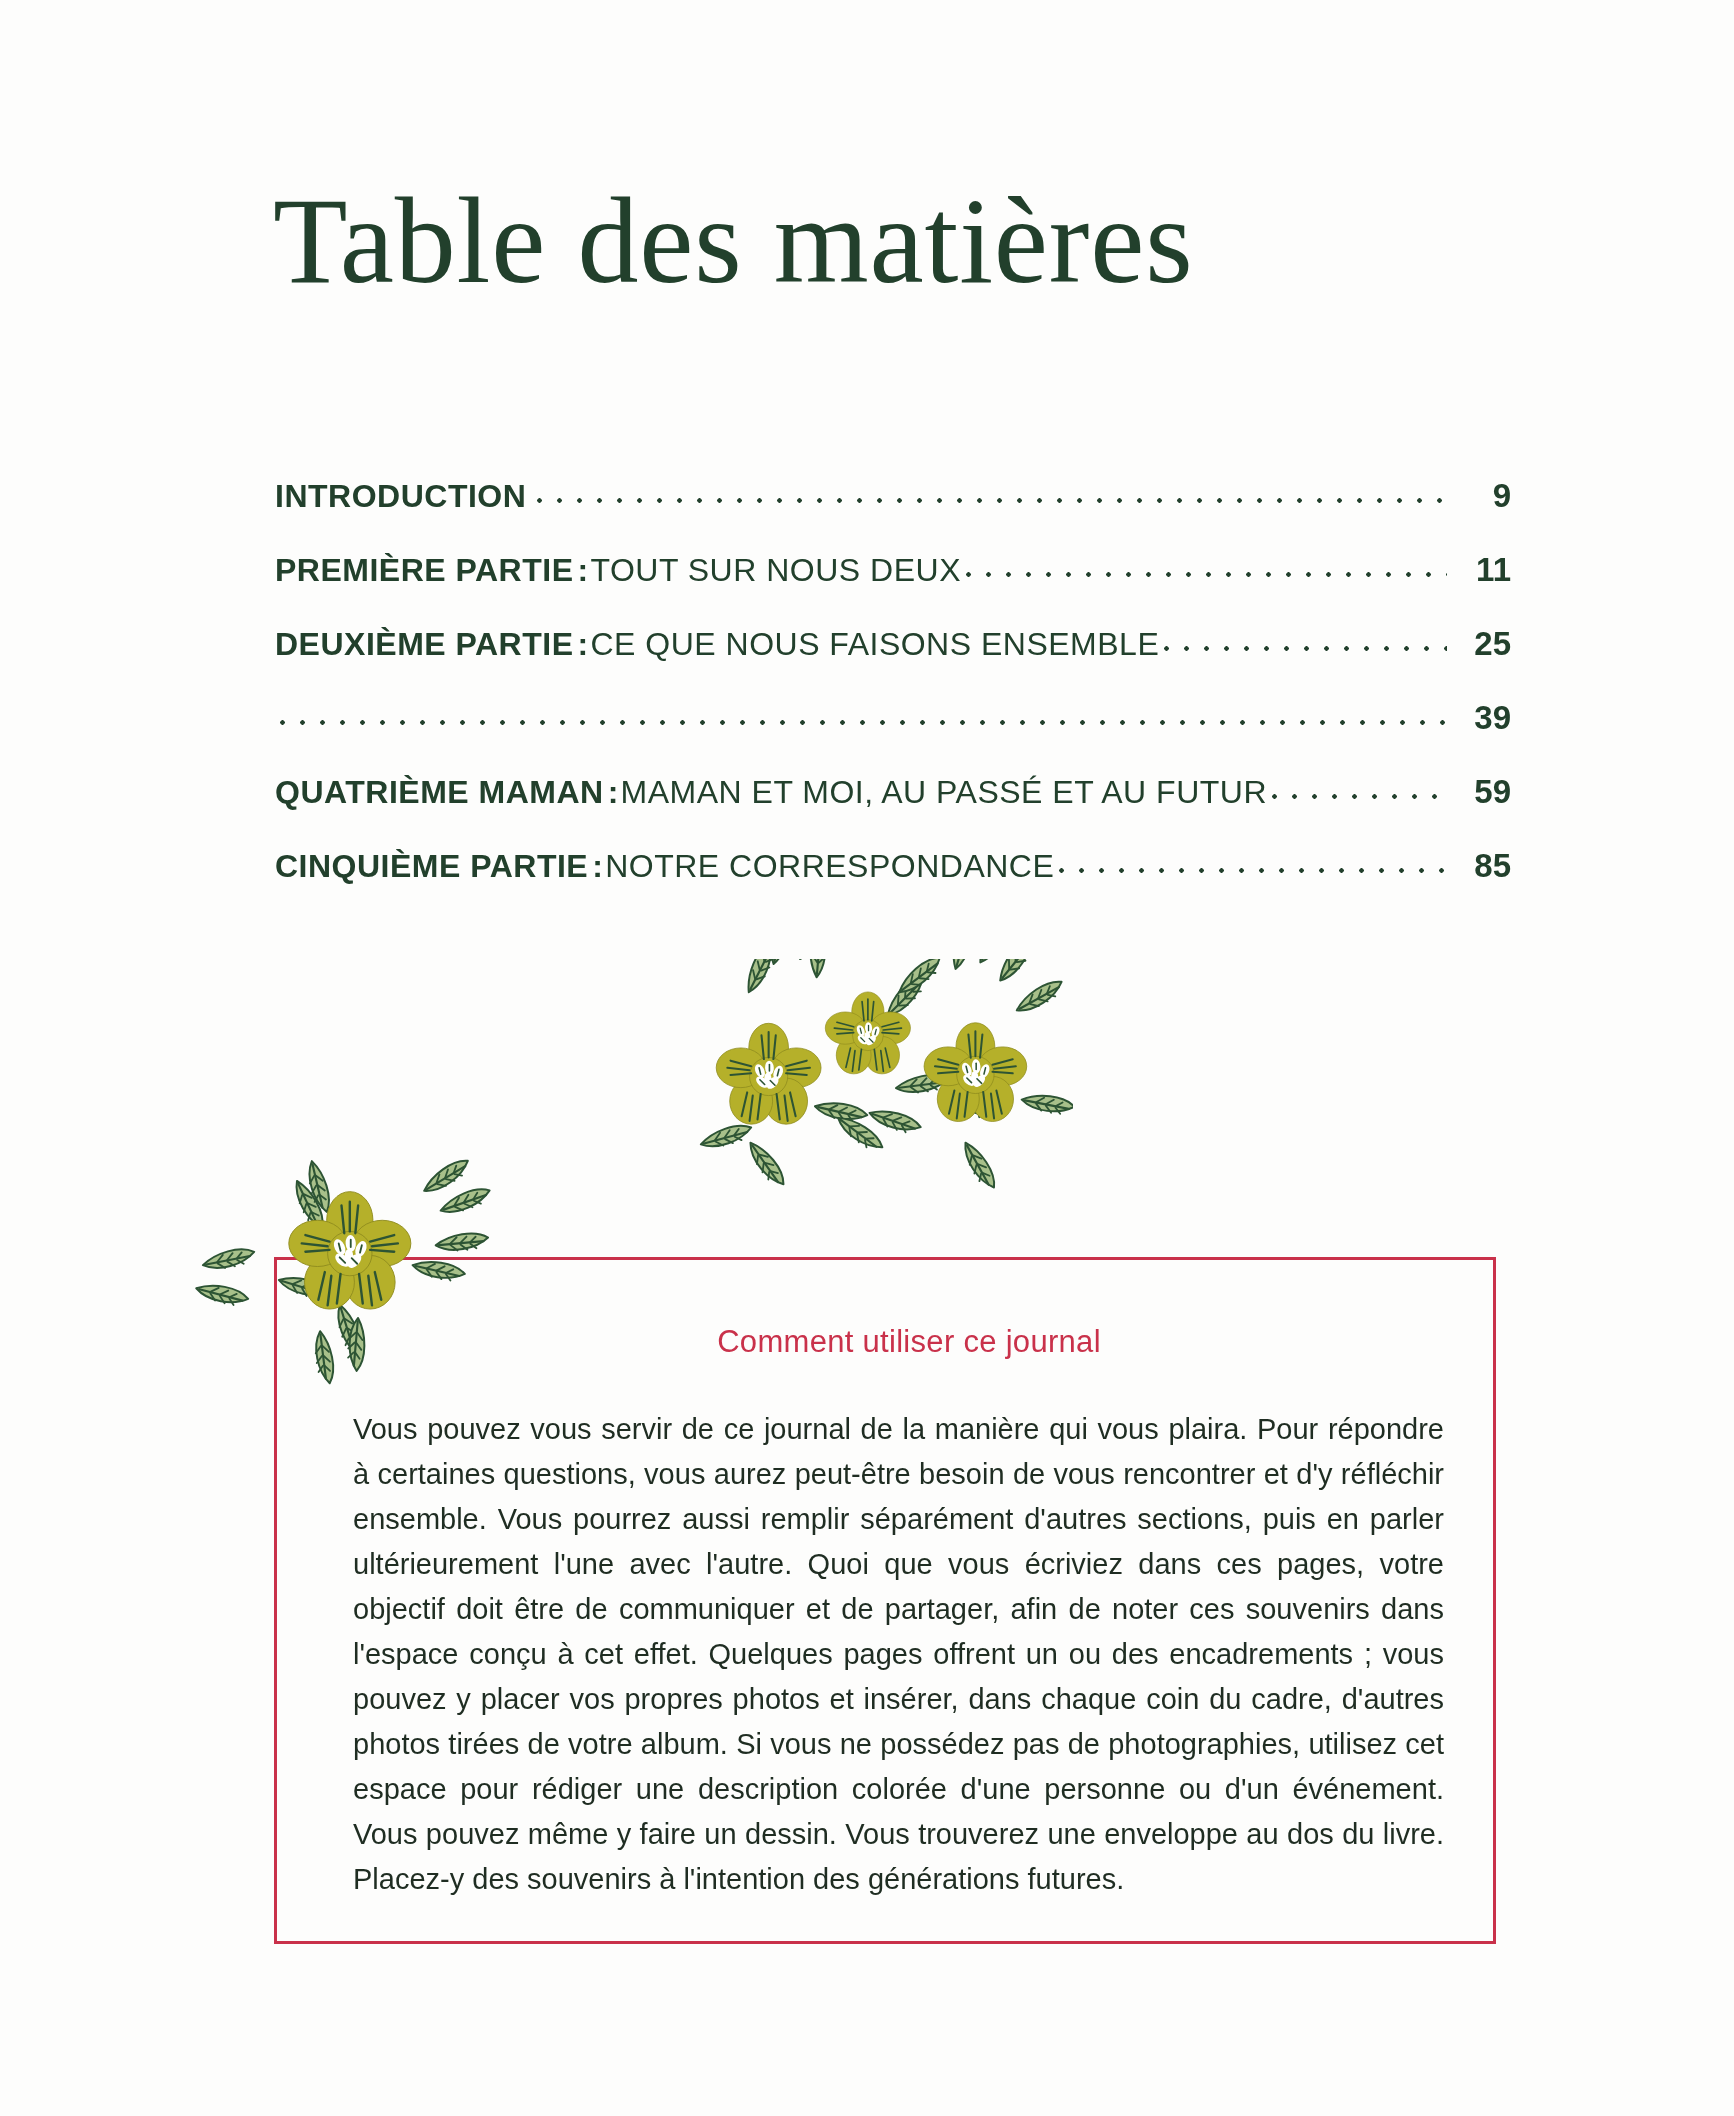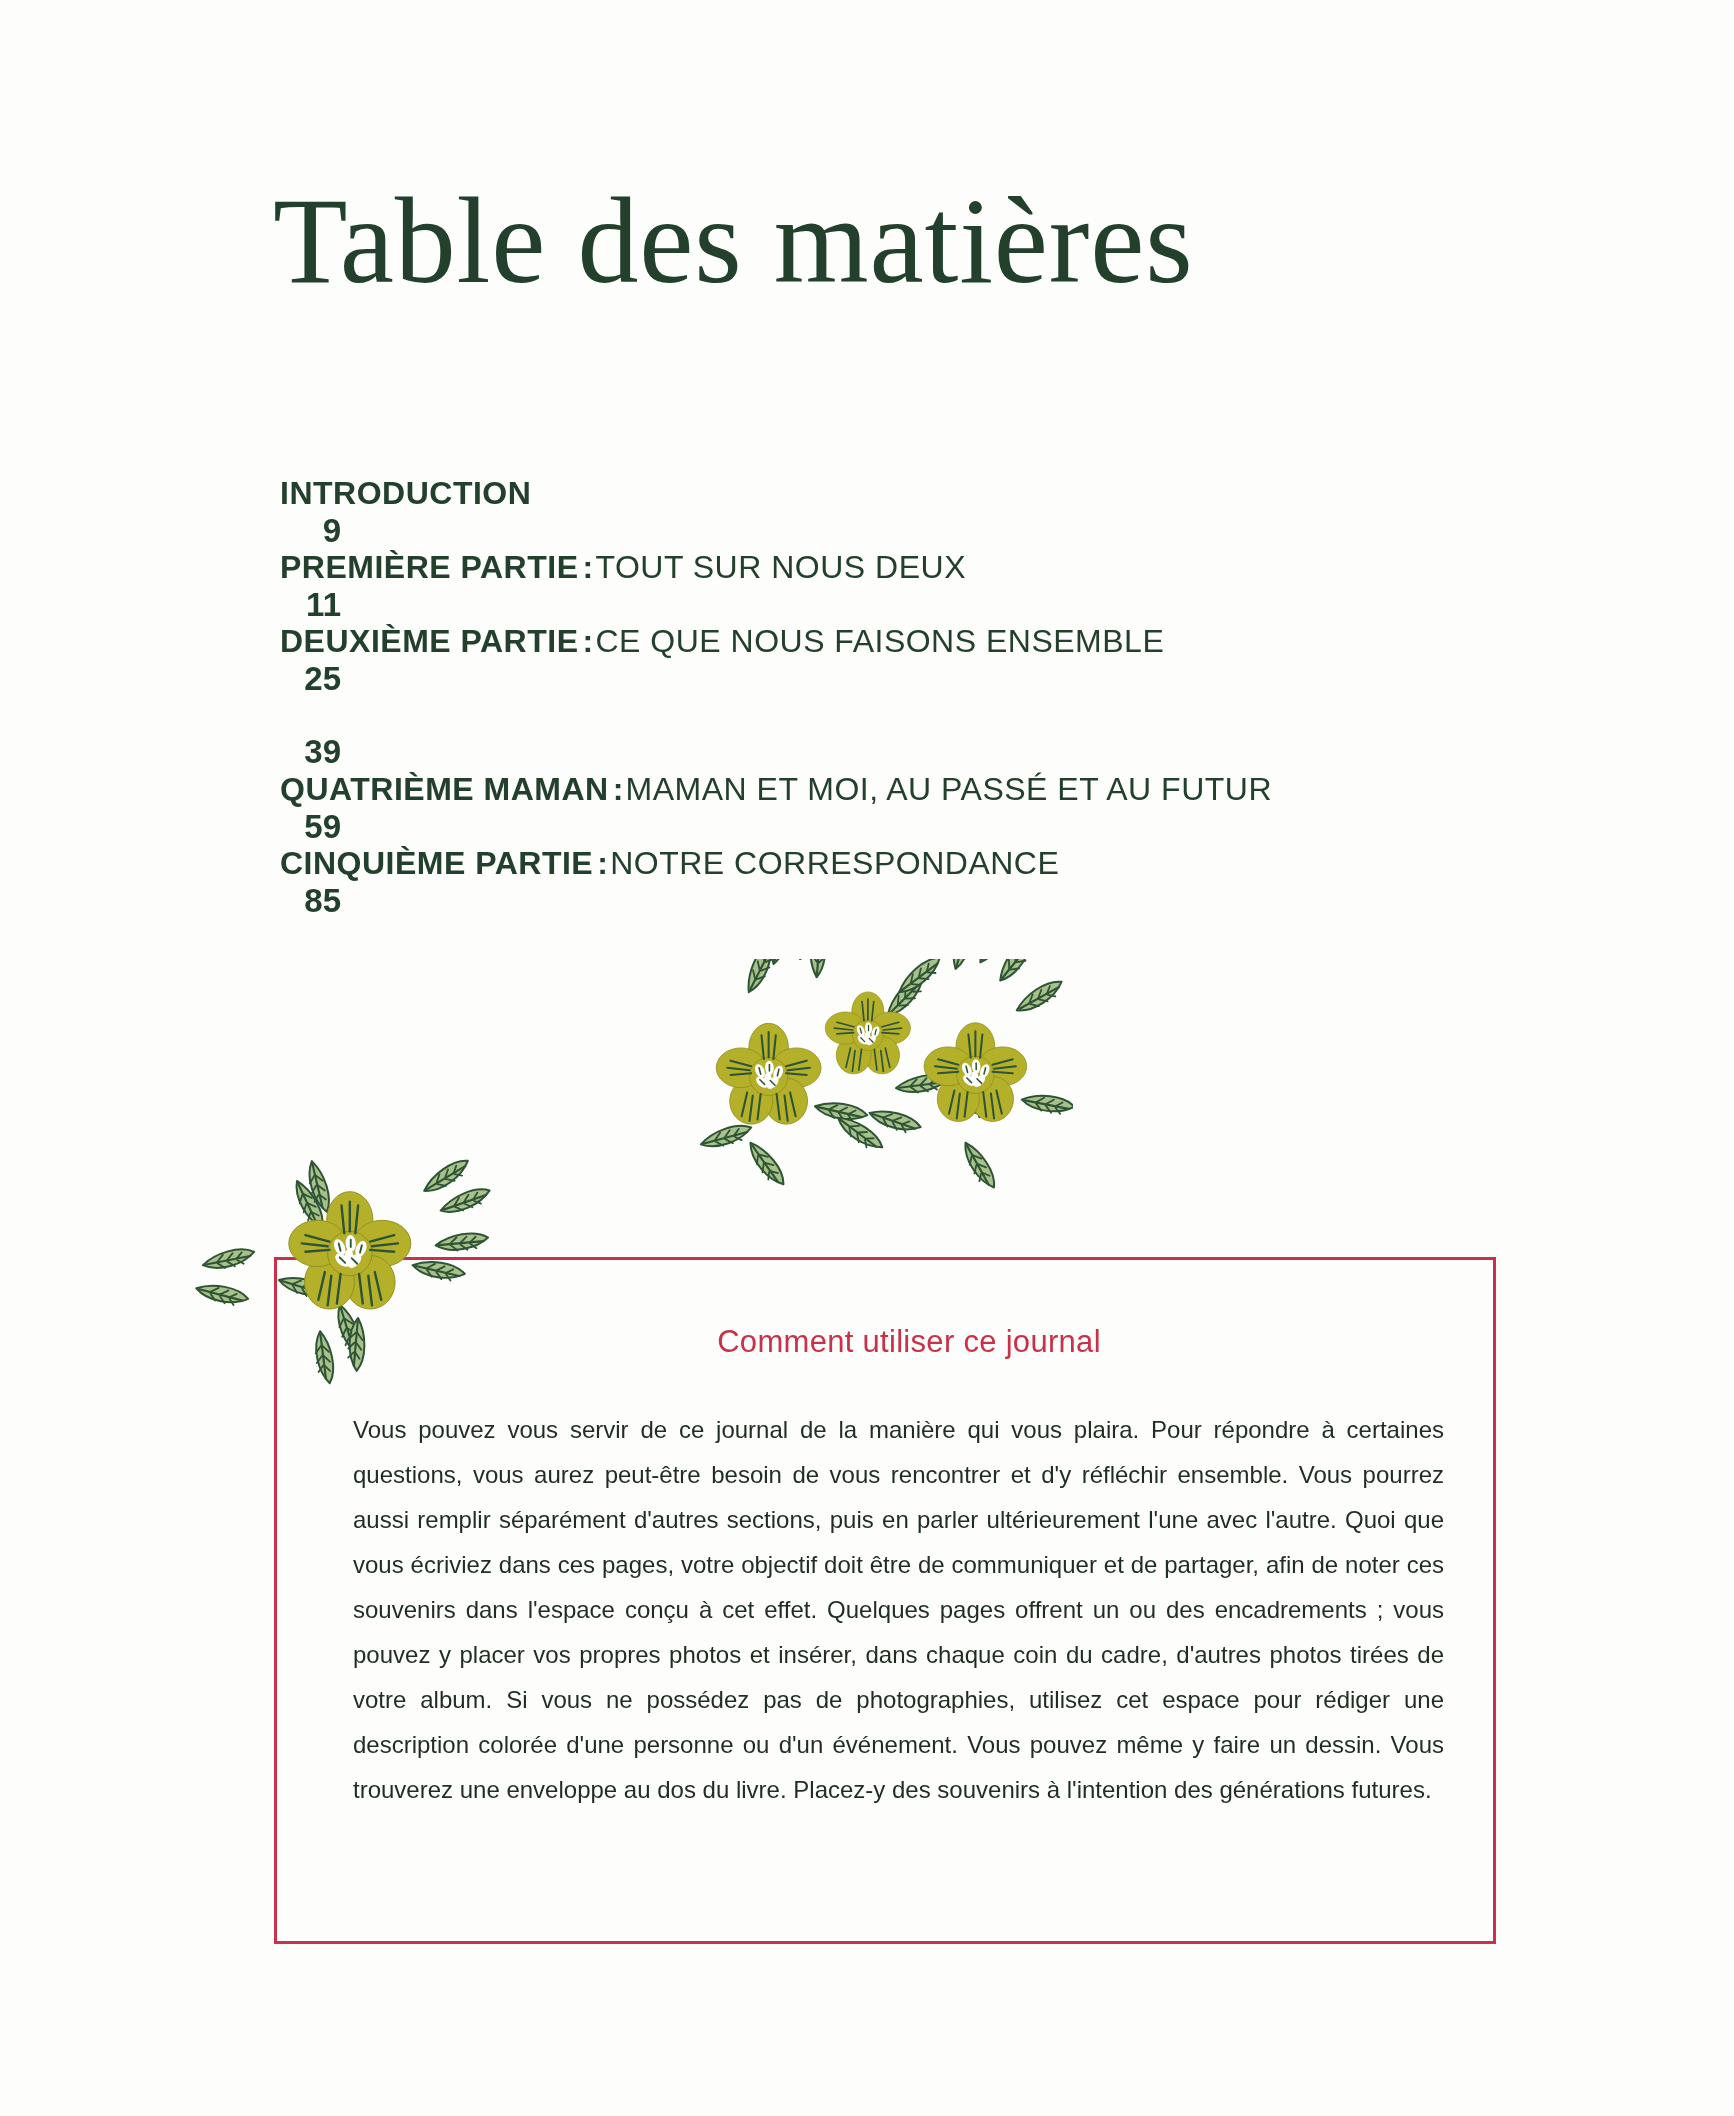--- a/index.html
+++ b/index.html
@@ -44,21 +44,20 @@
     width: 1236px;
   }
   .toc-row {
     display: flex;
     align-items: baseline;
     width: 100%;
     height: 74px;
     color: #22402c;
     font-size: 32px;
     letter-spacing: 0.5px;
-    flex-direction: column;
   }
   .toc-label {
     white-space: nowrap;
     flex: 0 0 auto;
   }
   .toc-label .part {
     font-weight: 700;
   }
   .toc-label .sep {
     font-weight: 700;
@@ -132,21 +131,21 @@
     font-size: 31px;
     letter-spacing: 0.3px;
     margin-left: 48px;
   }
   .note-body {
     position: absolute;
     left: 76px;
     top: 147px;
     width: 1091px;
     color: #1f2d22;
-    font-size: 24px;
+    font-size: 29px;
     line-height: 45px;
     text-align: justify;
     text-justify: inter-word;
     hyphens: manual;
   }
 </style>
 </head>
 <body>
 
 <div class="page">

